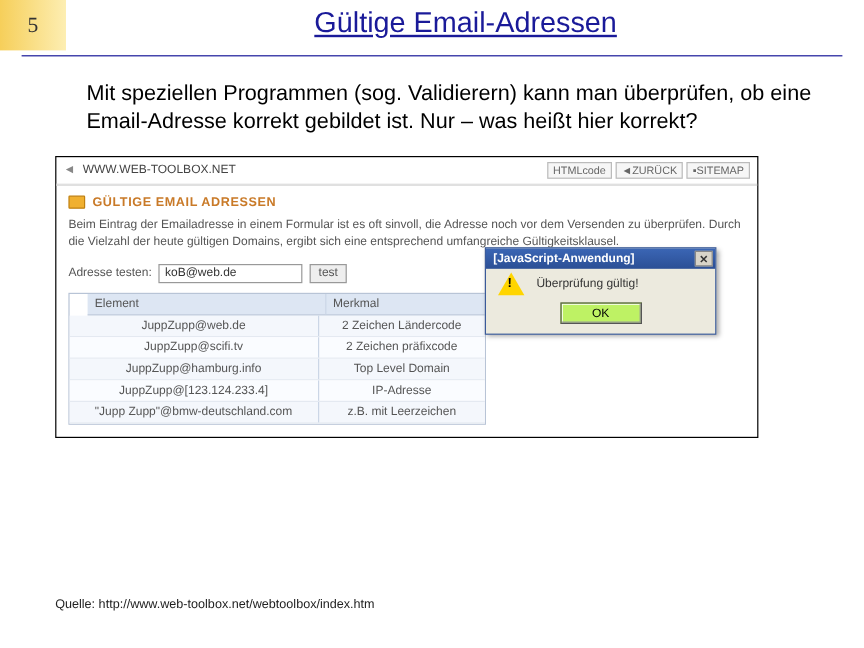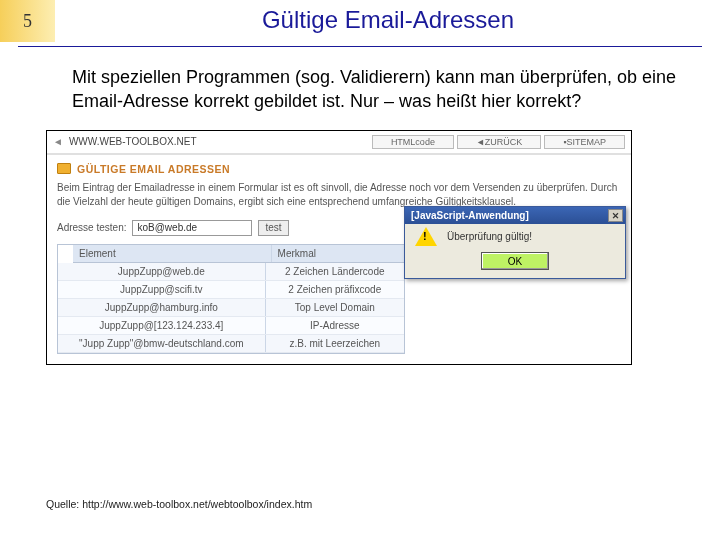--- a/index.html
+++ b/index.html
@@ -19,20 +19,21 @@
     font-family: "Times New Roman", serif;
     font-size: 18px; color: #333;
     border-right: 1px solid #fff;
   }
   .slide-title {
     flex: 1; text-align: center;
     font-family: Verdana, sans-serif;
     font-size: 24px; font-weight: 400;
     color: #1a1a99;
     padding-top: 6px;
+    text-decoration: underline;
   }
   .rule { height: 1px; background: #1a1a99; margin: 4px 18px 0 18px; }
   .body-text {
     padding: 18px 24px 10px 24px;
     font-size: 18px; line-height: 1.35; margin-left: 48px;
   }
   .screenshot {
     margin: 6px 0 0 46px;
     width: 586px;
     border: 1px solid #000;
@@ -45,42 +46,42 @@
   .ss-urlbar {
     display: flex; align-items: center;
     padding: 4px 6px;
     border-bottom: 2px solid #e0e0e0;
     font-size: 10px; color: #444;
   }
   .ss-urlbar .arrow { margin-right: 6px; color: #888; }
   .ss-urlbar .right { margin-left: auto; display: flex; gap: 3px; }
   .chip {
     border: 1px solid #bbb; background: #f6f6f6;
-    padding: 1px 18px; font-size: 9px; color: #666;
+    padding: 1px 4px; font-size: 9px; color: #666;
   }
   .ss-body { padding: 8px 10px 10px 10px; }
   .ss-heading-row { display: flex; align-items: center; gap: 6px; margin-bottom: 6px; }
   .folder-icon { width: 14px; height: 11px; background: #f0b030; border: 1px solid #c08010; border-radius: 1px; }
   .ss-heading { color: #c97a28; font-size: 10.5px; font-weight: bold; letter-spacing: 0.5px; }
   .ss-para { font-size: 10px; color: #555; line-height: 1.45; margin: 6px 0 10px 0; }
   .ss-testrow { display: flex; align-items: center; gap: 6px; font-size: 10px; margin-bottom: 8px; }
   .ss-input { border: 1px solid #999; background: #fff; height: 16px; width: 120px; padding: 0 4px; font-size: 10px; color: #333; display: inline-flex; align-items: center; }
   .ss-btn { border: 1px solid #999; background: #eee; height: 16px; padding: 0 6px; font-size: 10px; display: inline-flex; align-items: center; }
   .ss-table { border: 1px solid #b8c4d6; width: 348px; font-size: 10px; }
   .ss-th { display: flex; background: #dde6f3; border-bottom: 1px solid #b8c4d6; margin-left: 15px; }
   .ss-th > div, .ss-tr > div { padding: 3px 6px; }
   .col1 { width: 60%; border-right: 1px solid #cbd6e6; }
   .col2 { width: 40%; }
   .ss-tr { display: flex; border-bottom: 1px solid #e4e9f1; background: #fafcff; text-align: center; }
   .ss-tr:nth-child(even){ background:#f4f7fc; }
   
   .dialog {
     position: absolute;
     top: 206px; left: 404px;
-    width: 222px;
+    width: 193px;
     border: 1px solid #3a5a9a;
     background: #eceade;
     box-shadow: 2px 2px 4px rgba(0,0,0,0.35);
     font-family: Tahoma, Verdana, sans-serif;
   }
   .dlg-title {
     background: linear-gradient(to bottom, #3b66b5, #2b4f95);
     color: #fff; font-size: 10px; font-weight: bold;
     display: flex; align-items: center; padding: 2px 2px 2px 6px;
   }

